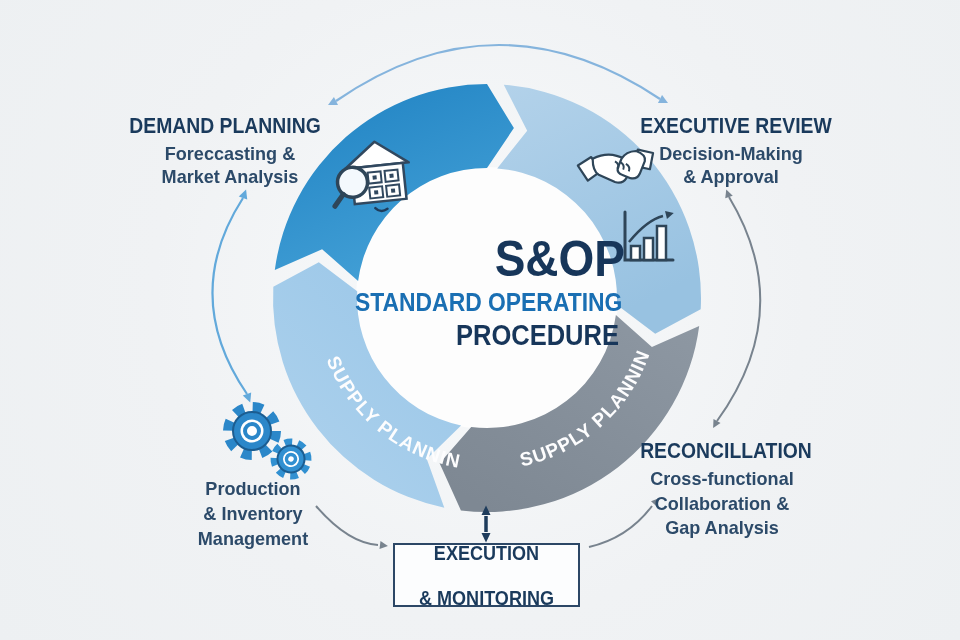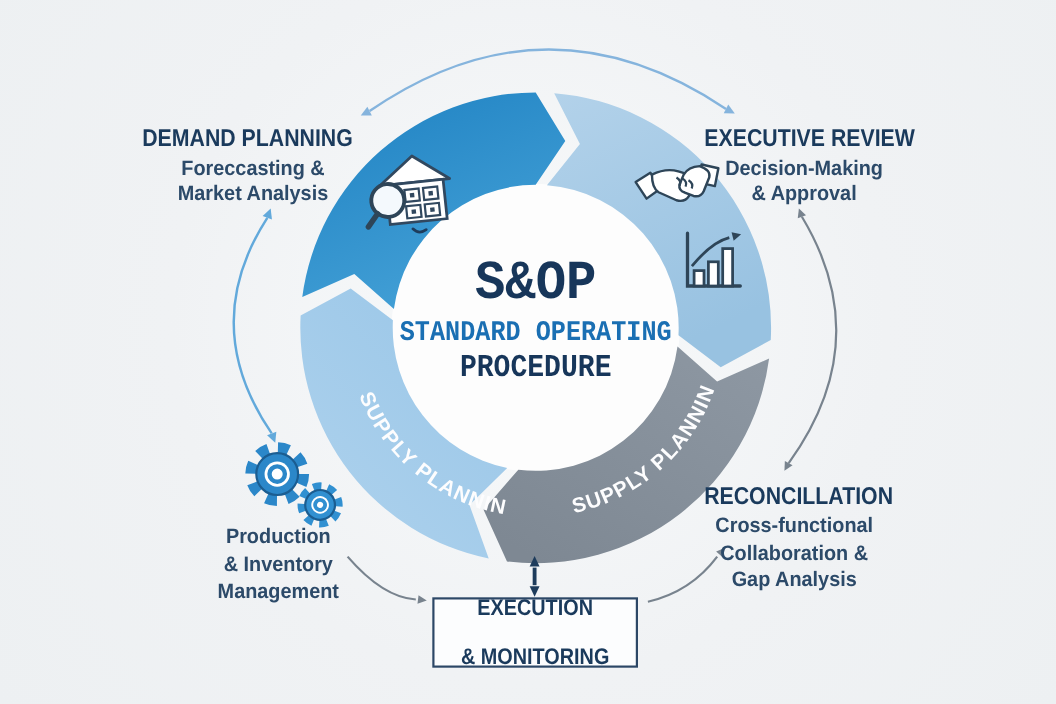--- a/index.html
+++ b/index.html
@@ -5,21 +5,21 @@
   html,body{margin:0;padding:0;}
   .stage{
     position:relative;width:960px;height:640px;overflow:hidden;
     font-family:"Liberation Sans","DejaVu Sans",sans-serif;
     background:radial-gradient(circle at 50% 46%, #f8fafb 0%, #f0f2f4 55%, #edf0f2 100%);
   }
   .layer{position:absolute;left:0;top:0;width:960px;height:640px;}
   .txt{position:absolute;text-align:center;color:#1a3a5c;}
   .title{font-weight:800;font-size:22px;letter-spacing:0;transform:scaleX(0.88);white-space:nowrap;}
   .desc{font-weight:600;font-size:19px;line-height:23px;color:#2c4a69;transform:scaleX(0.95);}
-  .center-block{position:absolute;left:337px;top:232px;width:300px;text-align:center;font-family:Liberation Mono, monospace;}
+  .center-block{position:absolute;left:337px;top:232px;width:300px;text-align:right;}
   .center-acronym{font-size:50px;font-weight:800;color:#17365a;transform:scaleX(0.92);line-height:54px;}
   .center-sub1{font-size:26px;font-weight:800;color:#1a6fb3;transform:scaleX(0.88);line-height:32px;white-space:nowrap;}
   .center-sub2{font-size:29px;font-weight:800;color:#17365a;transform:scaleX(0.88);line-height:34px;}
   .exec-box{
     position:absolute;left:393px;top:543px;width:187px;height:64px;
     background:#fcfdfe;border:2px solid #2c4766;box-sizing:border-box;
     display:flex;flex-direction:column;justify-content:center;text-align:center;gap:20px;
   }
   .exec-line{font-size:20.5px;font-weight:800;color:#1a3a5c;line-height:25px;transform:scaleX(0.88);}
   .arc-label{font-weight:700;font-size:19px;letter-spacing:1.1px;fill:#fdfdfe;}

